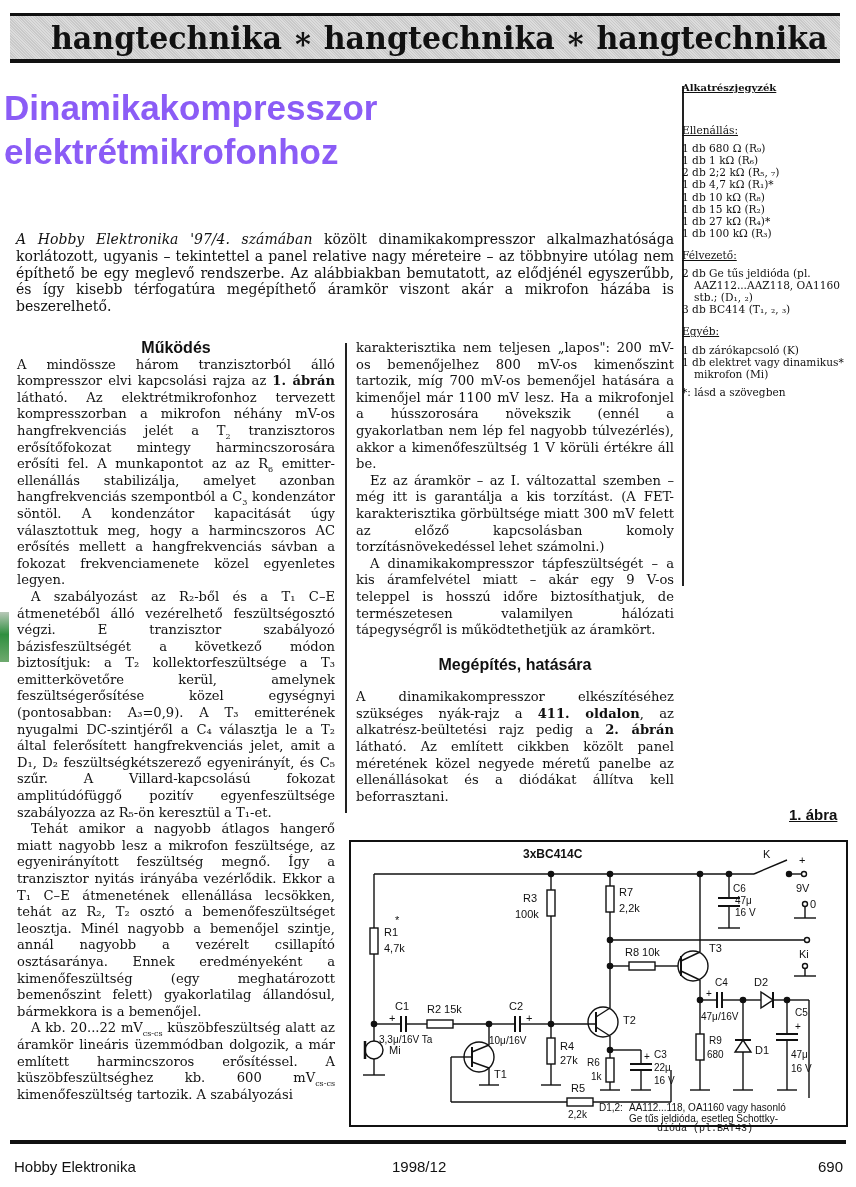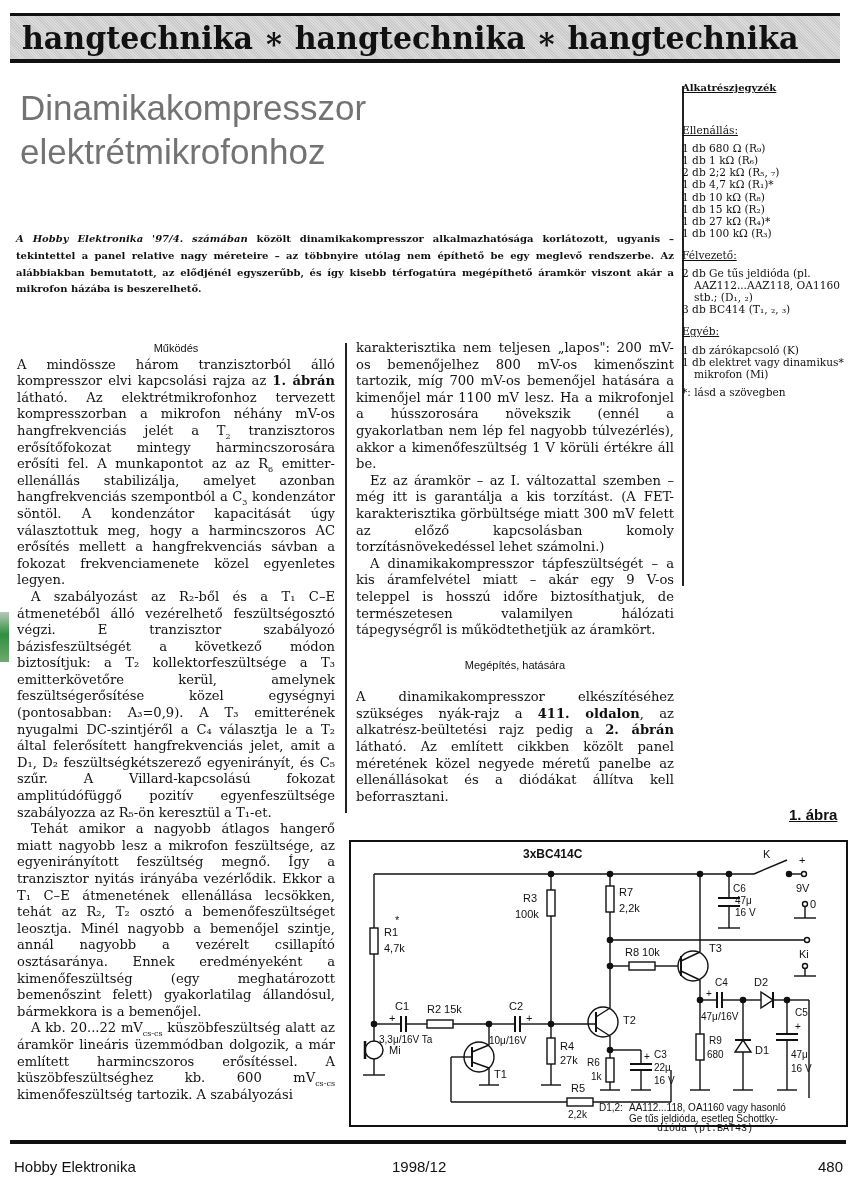--- a/index.html
+++ b/index.html
@@ -1,36 +1,36 @@
 <!DOCTYPE html>
 <html><head>
 <meta charset="utf-8">
 <style>
   html, body { margin: 0; padding: 0; background: #ffffff; }
   body { width: 856px; height: 1187px; position: relative; overflow: hidden; color: #111; font-family: "DejaVu Serif", serif; }
 
   .banner { position: absolute; left: 10px; top: 13px; width: 830px; height: 50px;
     border-top: 3px solid #111; border-bottom: 4px solid #111;
     background: repeating-linear-gradient(45deg, #c9c9c9 0 1px, #dcdcdc 1px 2px);
-    display: flex; align-items: center; justify-content: flex-start; box-sizing: border-box; }
+    display: flex; align-items: center; justify-content: flex-end; box-sizing: border-box; }
   .banner-text { font-family: "DejaVu Serif", serif; font-weight: 900; font-size: 31px; letter-spacing: 0px; color: #111; white-space: nowrap; transform: scaleX(0.97); }
 
-  .title { position: absolute; left: 20px; top: 86px; width: 460px; font-family: "Liberation Sans", sans-serif; font-weight: 400; font-size: 35px; line-height: 44px; color: #737373; }
-
-  .lead { position: absolute; left: 16px; top: 231px; width: 658px; font-family: "DejaVu Serif", serif; font-weight: 700; font-size: 10px; line-height: 16.8px; text-align: justify; }
+  .title { position: absolute; left: 4px; top: 86px; width: 460px; font-family: "Liberation Sans", sans-serif; font-weight: 700; font-size: 35px; line-height: 44px; color: #8b5cf6; }
+
+  .lead { position: absolute; left: 16px; top: 231px; width: 658px; font-family: "DejaVu Serif", serif; font-weight: 400; font-size: 14px; line-height: 16.8px; text-align: justify; }
   .lead i { font-style: italic; }
 
   .col { position: absolute; font-family: "DejaVu Serif", serif; font-size: 13.1px; line-height: 16.6px; text-align: justify; }
   .col p { margin: 0; text-indent: 14px; }
   .col p.noind { text-indent: 0; }
   .col1 { left: 17px; top: 340px; width: 318px; }
   .col2 { left: 356px; top: 340px; width: 318px; }
   .colrule { position: absolute; left: 345px; top: 343px; width: 2px; height: 470px; background: #222; }
 
-  .sect-head { font-family: "Liberation Sans", sans-serif; font-weight: 400; font-size: 11px; text-align: center; margin: 4px 0 16px 0; text-indent: 0 !important; }
+  .sect-head { font-family: "Liberation Sans", sans-serif; font-weight: 700; font-size: 16px; text-align: center; margin: 4px 0 16px 0; text-indent: 0 !important; }
   .sect-head.mid { margin: 18px 0 16px 0; }
 
   sub { font-size: 8px; line-height: 0; }
   b.bf { font-weight: 700; }
 
   .side { position: absolute; left: 682px; top: 82px; width: 166px; font-family: "DejaVu Serif", serif; font-size: 10.6px; line-height: 12.1px; }
   .side-rule { position: absolute; left: 682px; top: 86px; width: 2px; height: 500px; background: #222; }
   .side-inner { }
   .side-title { font-weight: 900; text-decoration: underline; font-size: 10px; margin-bottom: 30px; }
   .side-head { text-decoration: underline; margin: 10px 0 6px 0; }
@@ -368,13 +368,13 @@
     <text x="250" y="271">D1,2:</text>
     <text x="280" y="271">AA112...118, OA1160 vagy hasonló</text>
     <text x="280" y="282">Ge tűs jeldióda, esetleg Schottky-</text>
   </g>
 </svg>
 <div style="position:absolute; left:629px; top:1124px; font-family:Liberation Mono, monospace; font-size:10px; line-height:10px;margin-left:28px;">dióda (pl.BAT43)</div>
 
 <div class="footrule"></div>
 <div class="foot foot-left">Hobby Elektronika</div>
 <div class="foot foot-mid">1998/12</div>
-<div class="foot foot-right">480</div>
+<div class="foot foot-right">690</div>
 
 </body></html>

